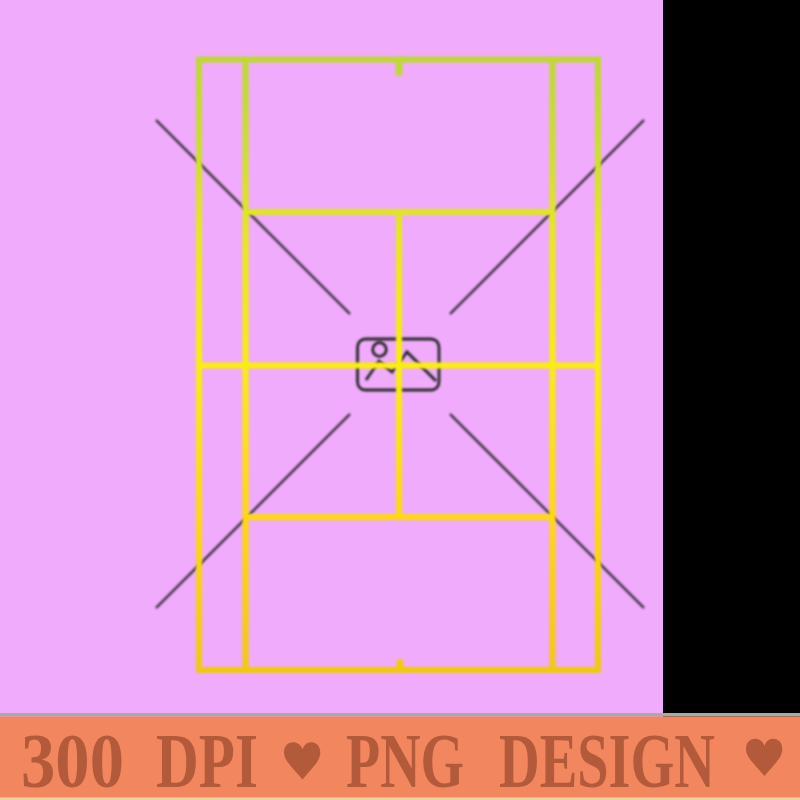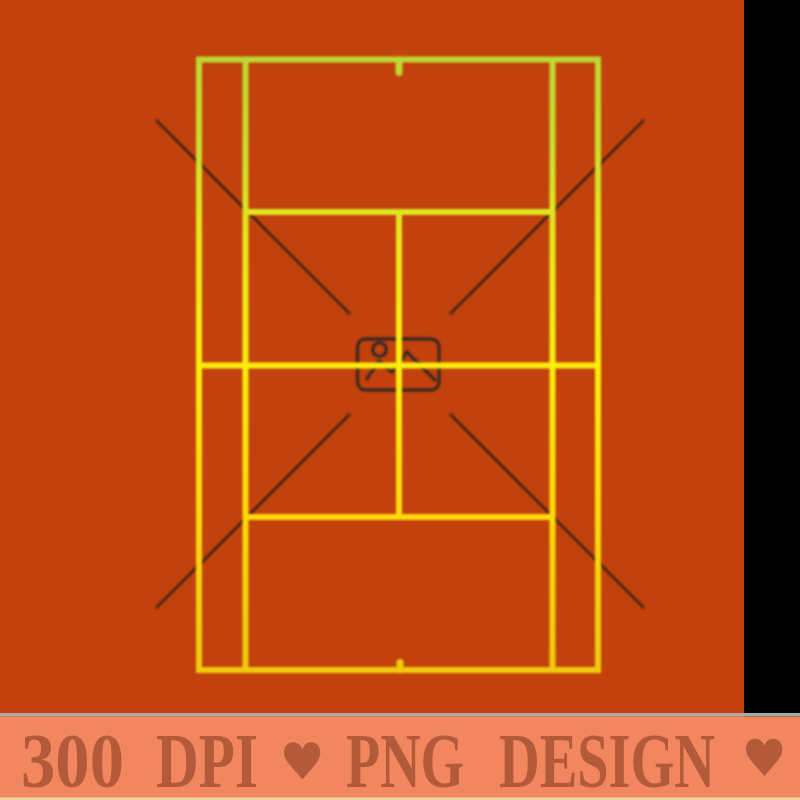--- a/index.html
+++ b/index.html
@@ -1,16 +1,16 @@
 <!DOCTYPE html>
 <html><head>
 <meta charset="utf-8">
 <style>
   html,body{margin:0;padding:0;background:#000;width:800px;height:800px;overflow:hidden;}
-  .stage{position:relative;width:744px;height:800px;background:#c2410c;font-family:"Liberation Sans", sans-serif;}
+  .stage{position:relative;width:648px;height:800px;background:#f0abfc;font-family:"Liberation Sans", sans-serif;padding-left:15px;}
 </style>
 </head>
 <body>
 <div class="stage">
 
 <svg width="800" height="800" viewBox="0 0 800 800" style="position:absolute;left:0;top:0;">
   <defs>
     <linearGradient id="courtGrad" x1="0" y1="55" x2="0" y2="672" gradientUnits="userSpaceOnUse">
       <stop offset="0" stop-color="#bdd930"></stop>
       <stop offset="0.15" stop-color="#cbdf2e"></stop>

